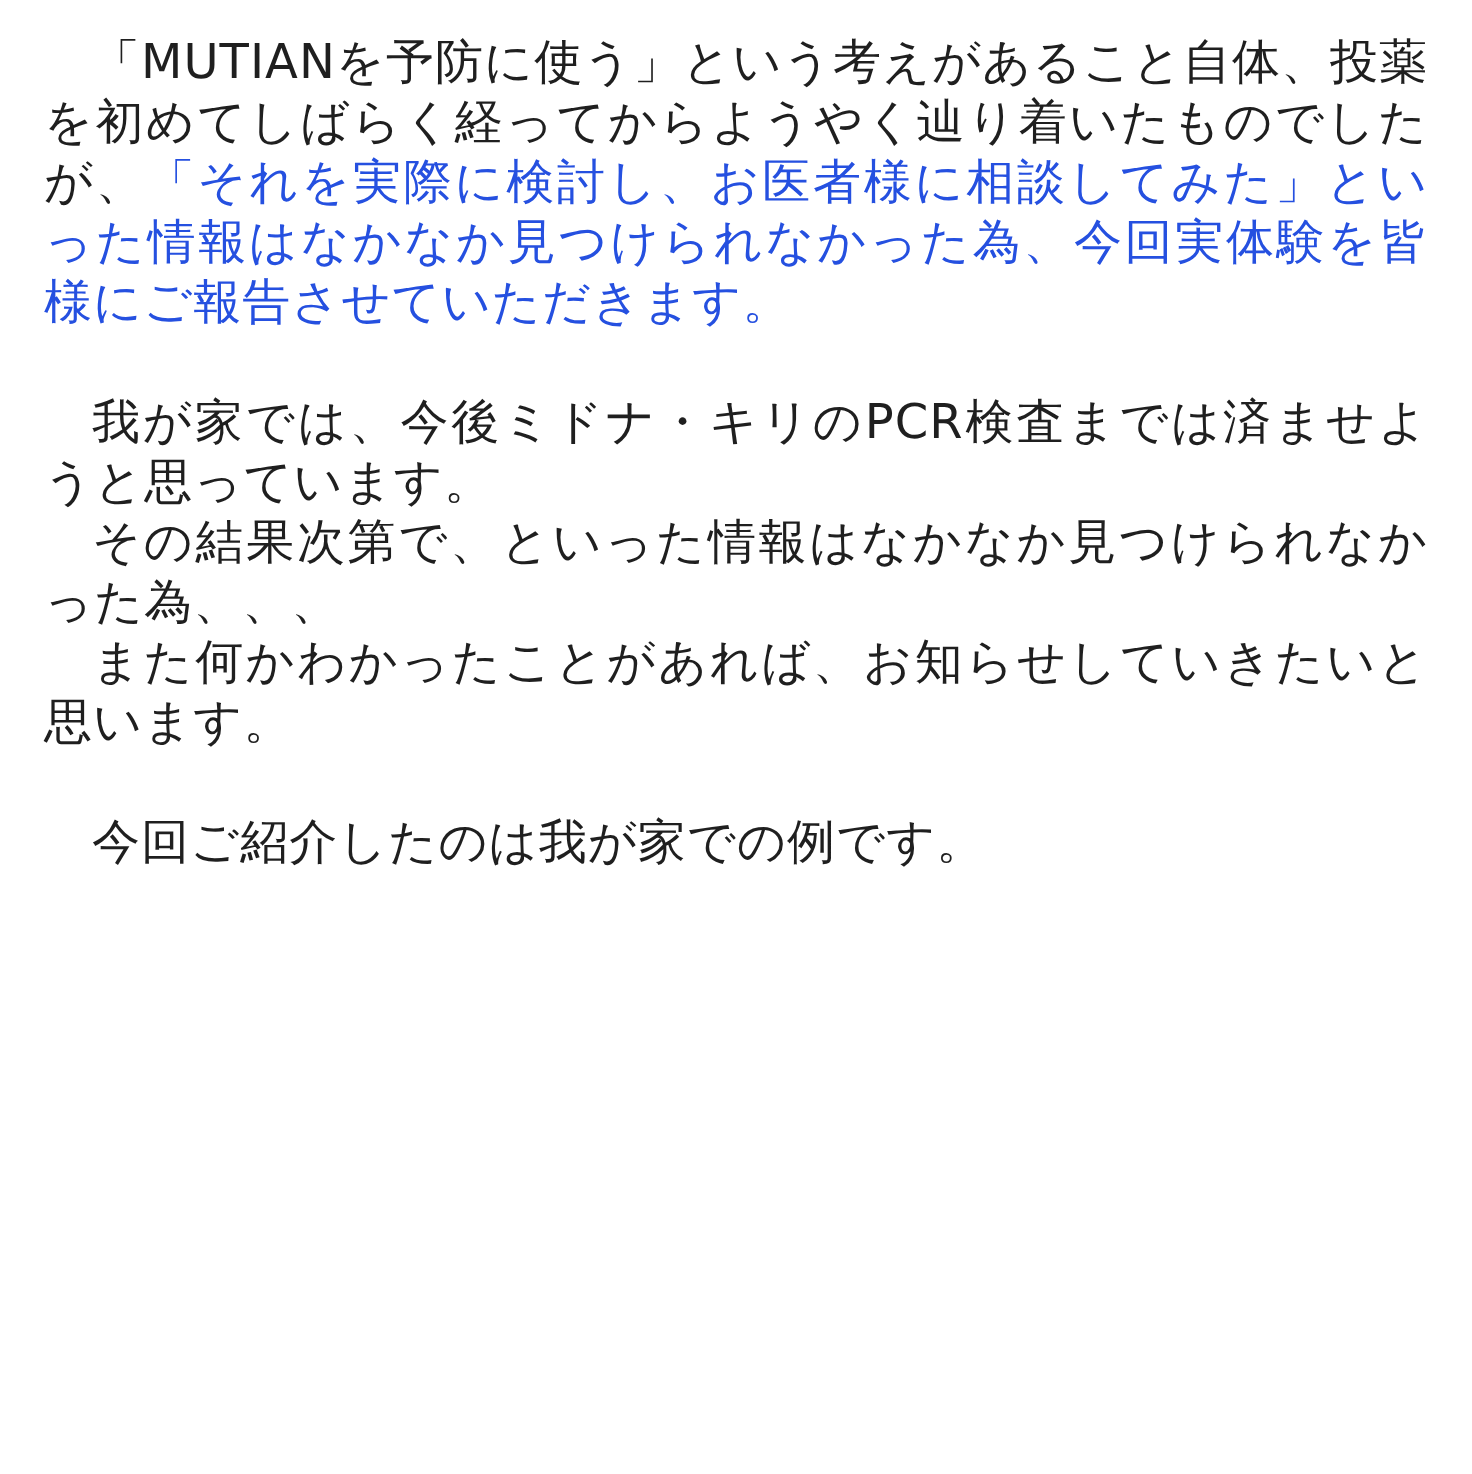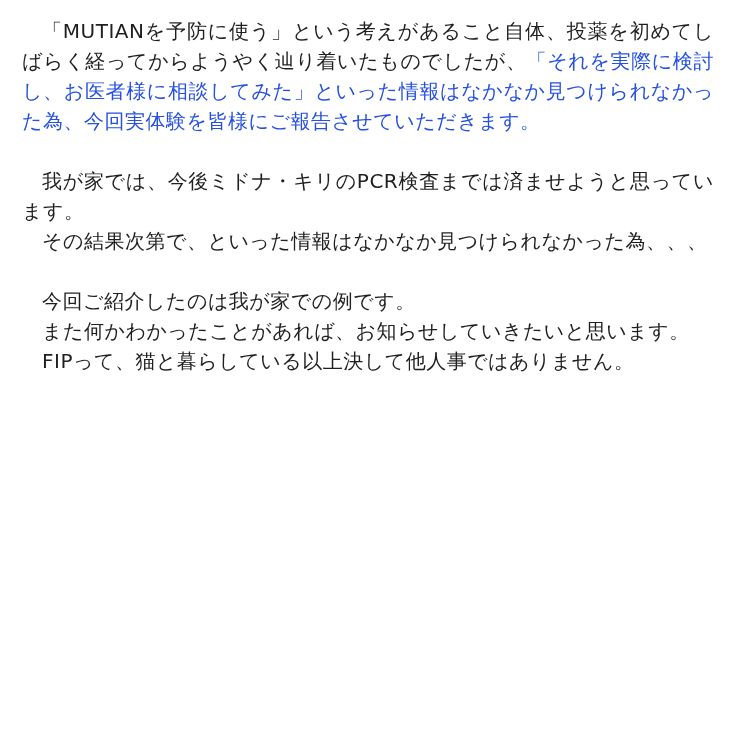--- a/index.html
+++ b/index.html
@@ -15,21 +15,21 @@
   }
   .page {
     width: 736px;
     height: 737px;
     background: var(--bg);
     overflow: hidden;
     padding: 16px 22px 0 22px;
   }
   .article {
     font-family: "DejaVu Sans", "Liberation Sans", sans-serif;
-    font-size: 20px;
+    font-size: 24px;
     line-height: 30px;
     color: var(--text);
     letter-spacing: 0.5px;
     text-align: justify;
   }
   .para {
     margin: 0;
     text-indent: 1em;
     word-break: break-all;
     overflow-wrap: anywhere;
@@ -42,18 +42,17 @@
   }
 </style>
 </head>
 <body>
 
 <div class="page">
   <div class="article">
       <p class="para"><span class="">「MUTIANを予防に使う」という考えがあること自体、投薬を初めてしばらく経ってからようやく辿り着いたものでしたが、</span><span class="highlight">「それを実際に検討し、お医者様に相談してみた」といった情報はなかなか見つけられなかった為、今回実体験を皆様にご報告させていただきます。</span></p>
       <p class="para gap"><span class="">我が家では、今後ミドナ・キリのPCR検査までは済ませようと思っています。</span></p>
       <p class="para"><span class="">その結果次第で、といった情報はなかなか見つけられなかった為、、、</span></p>
+      <p class="para"><span class="">また何かわかったことがあれば、お知らせしていきたいと思います。</span></p>
       <p class="para gap"><span class="">今回ご紹介したのは我が家での例です。</span></p>
-      <p class="para"><span class="">また何かわかったことがあれば、お知らせしていきたいと思います。</span></p>
-      <p class="para"><span class="">FIPって、猫と暮らしている以上決して他人事ではありません。</span></p>
       <p class="para"></p>
     </div>
 </div>
 
 </body></html>

